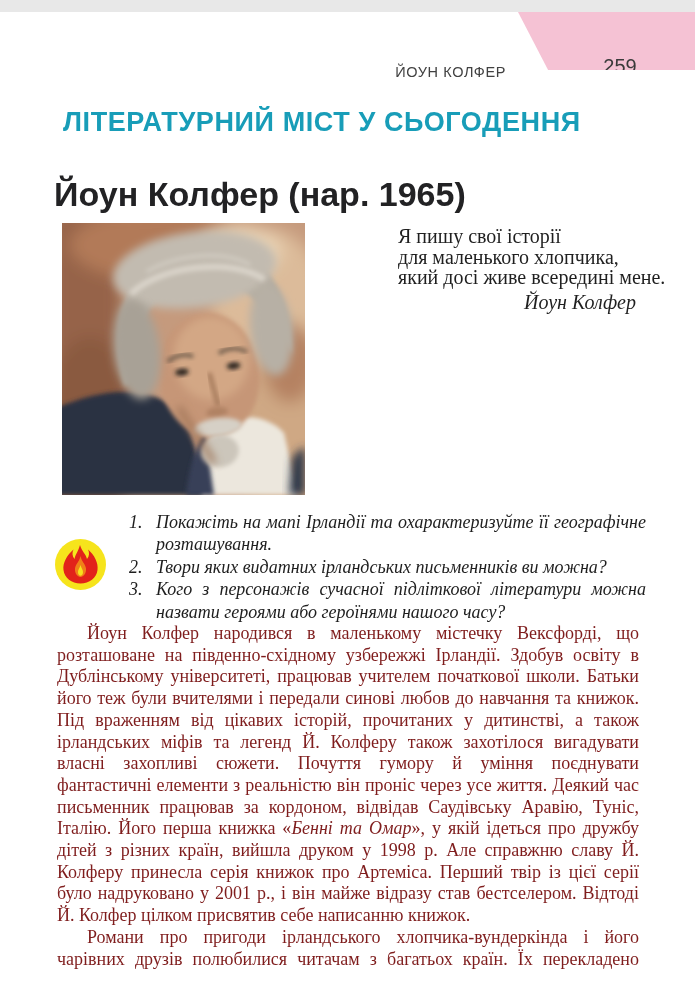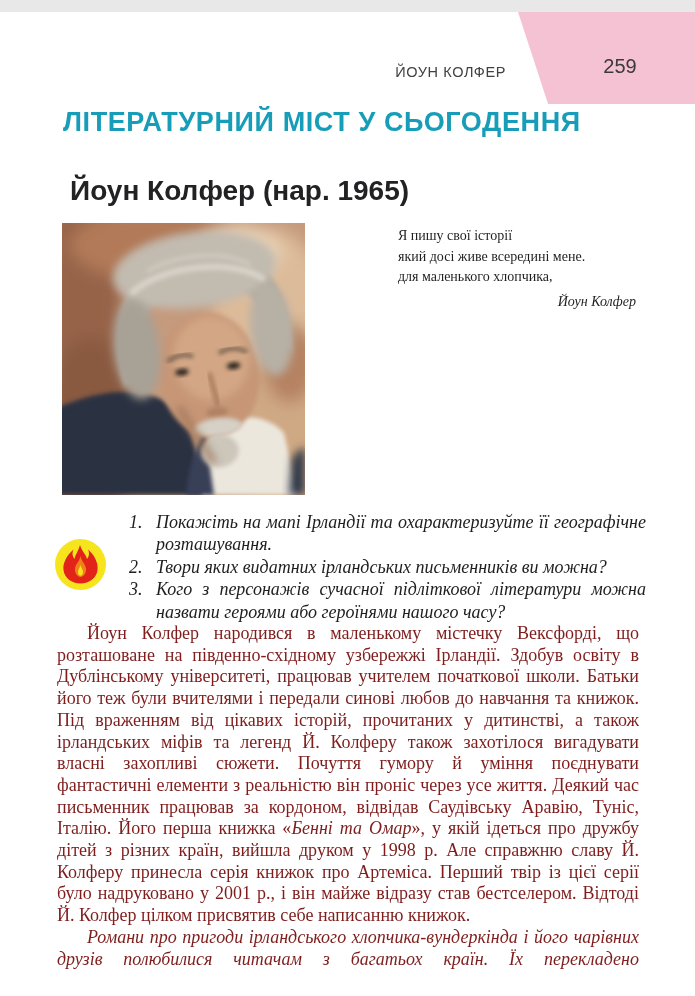--- a/index.html
+++ b/index.html
@@ -23,21 +23,21 @@
     text-align: right;
     font-family: "Liberation Sans", sans-serif;
     font-size: 14.5px;
     font-weight: 500;
     letter-spacing: 0.6px;
     color: #414141;
   }
   .pink-tab {
     position: absolute;
     top: 0; right: 0;
-    width: 177px; height: 92px;
+    width: 177px; height: 58px;
     background: #f5c2d4;
     clip-path: polygon(0 0, 100% 0, 100% 100%, 17% 100%);
   }
   .page-number {
     position: absolute;
     left: 72px; top: 43px;
     width: 60px;
     text-align: center;
     font-family: "Liberation Sans", sans-serif;
     font-size: 20px;
@@ -51,44 +51,44 @@
     margin: 0;
     font-family: "Liberation Sans", sans-serif;
     font-weight: 700;
     font-size: 27px;
     letter-spacing: 0.6px;
     color: #189db8;
     white-space: nowrap;
   }
   .author-heading {
     position: absolute;
-    top: 163px; left: 70px;
+    top: 163px; left: 54px;
     margin: 0;
     font-family: "Liberation Sans", sans-serif;
     font-weight: 700;
-    font-size: 28px;
+    font-size: 34px;
     color: #222224;
     white-space: nowrap;
   }
 
   
   .photo-frame {
     position: absolute;
     left: 62px; top: 211px;
     width: 243px; height: 272px;
     overflow: hidden;
   }
   .photo-frame svg { display:block; width:100%; height:100%; }
 
   
   .quote {
     position: absolute;
     left: 398px; top: 214px;
     width: 254px;
-    font-size: 14px;
+    font-size: 20px;
     line-height: 20.5px;
     color: #1f1f1f;
   }
   .quote-line { white-space: nowrap; }
   .quote-attribution {
     font-style: italic;
     text-align: right;
     padding-right: 16px;
     margin-top: 4px;
   }
@@ -119,21 +119,21 @@
   .body-text {
     position: absolute;
     left: 57px; top: 611px;
     width: 582px;
     font-size: 18px;
     line-height: 21.7px;
     text-align: justify;
     color: #7f1d1d;
   }
   .body-text p { margin: 0; text-indent: 30px; }
-  .body-text p.cutoff { text-align-last: justify; font-style: italic; }
+  .body-text p.cutoff { text-align-last: justify; }
   .book-title-italic { font-style: italic; }
 </style>
 </head>
 <body>
 
 <div class="page">
 
   <div class="running-head">ЙОУН КОЛФЕР</div>
   <div class="pink-tab">
     <div class="page-number">259</div>
@@ -190,22 +190,22 @@
         <ellipse cx="148" cy="205" rx="24" ry="9" fill="#d6d0c6" filter="url(#b2)"></ellipse>
         <path d="M136,211 L162,211" stroke="#6e5846" stroke-width="2.5" filter="url(#b2)"></path>
         <ellipse cx="147" cy="229" rx="19" ry="16" fill="#ccc6bb" filter="url(#b2)"></ellipse>
         <path d="M112,180 C118,198 128,212 140,240" stroke="#9a6f52" stroke-width="5" fill="none" filter="url(#b4)"></path>
       </g>
     </svg>
   </div>
 
   <div class="quote">
     <div class="quote-line">Я пишу свої історії</div>
+    <div class="quote-line">для маленького хлопчика,</div>
     <div class="quote-line">який досі живе всередині мене.</div>
-    <div class="quote-line">для маленького хлопчика,</div>
     <div class="quote-attribution">Йоун Колфер</div>
   </div>
 
   <div class="flame-badge">
     <svg viewBox="0 0 51 51">
       <circle cx="25.5" cy="25.5" r="25.5" fill="#f6e41c"></circle>
       <path fill="#e2231a" d="M25,6 C26.5,12 31,15 32,20 C34.5,17 34.5,13.5 33,10.5 C39.5,16 43.5,24 42.5,31 C41.5,39 34.5,44.5 25.5,44.5 C16.5,44.5 9.5,39 8.5,31 C7.5,24 12,16 18.5,10.5 C17,13.5 17,17 19.5,20 C20.5,15 23.5,12 25,6 Z"></path>
       <path fill="#f08019" d="M25.5,17 C26.5,22.5 30.5,25 31,29.5 C31.5,34 28.5,38 25.5,38 C22.5,38 19.5,34 20,29.5 C20.5,25 24.5,22.5 25.5,17 Z"></path>
       <path fill="#f6e41c" d="M25.5,26 C26.2,29.2 28,30.2 28,33 C28,35.5 26.8,36.8 25.5,36.8 C24.2,36.8 23,35.5 23,33 C23,30.2 24.8,29.2 25.5,26 Z"></path>
     </svg>

